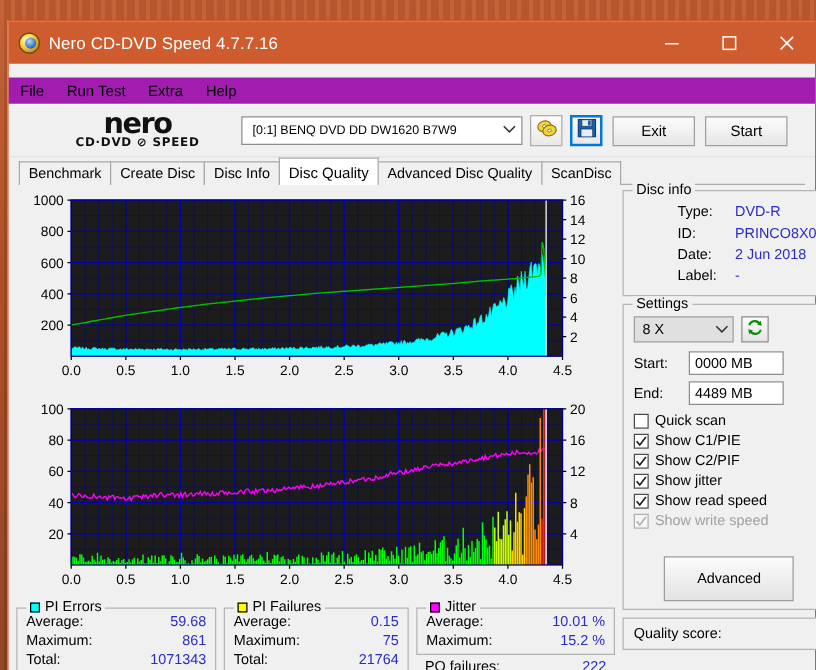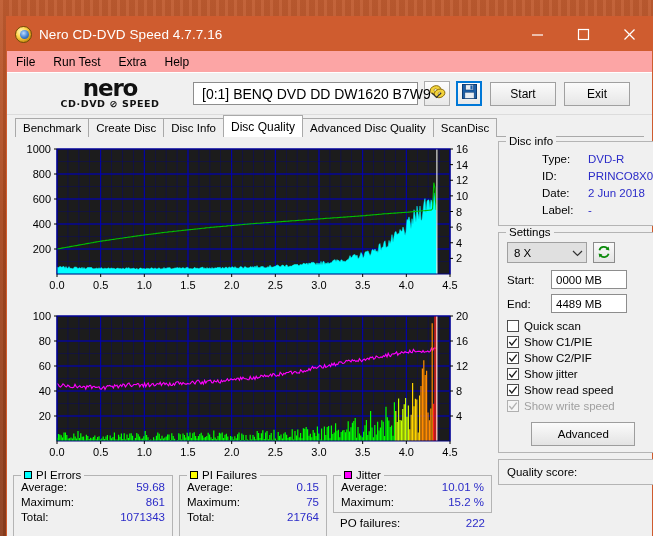--- a/index.html
+++ b/index.html
@@ -62,25 +62,26 @@
   .title-spacer { flex: 1 1 auto; }
   .win-btn {
     width: 46px; height: 34px;
     display: flex; align-items: center; justify-content: center;
     color: #ffffff;
   }
   .win-btn svg { display: block; }
   
   .menubar {
     height: 22px;
-    background: #fca5a5;
+    background: #a21caf;
     display: flex; align-items: center;
     padding-left: 9px;
     flex: 0 0 auto;
     border-bottom: 1px solid #ffffff;
+    margin-top: 11px;
   }
   .menu-item {
     font-size: 12px; color: #000;
     padding: 2px 9px 2px 0px;
     margin-right: 9px;
     white-space: nowrap;
   }
   
   .toolbar {
     height: 42px;
@@ -113,21 +114,21 @@
     letter-spacing: 0.6px;
     color: #111;
     text-align: center;
     line-height: 11px;
   }
   .drive-select {
     width: 225px; height: 23px;
     background: #ffffff;
     border: 1px solid #8d8d8d;
     display: flex; align-items: center;
-    font-size: 14px; color: #000;
+    font-size: 10px; color: #000;
     padding: 0 4px 0 8px;
     position: relative;
   }
   .drive-select .dv { white-space: nowrap; }
   .drive-select .chev { margin-left: auto; color: #2a2a2a; }
   .tb-icon-btn {
     width: 26px; height: 25px;
     background: linear-gradient(180deg,#fdfdfd,#e8e8e8);
     border: 1px solid #adadad;
     margin-left: 6px;
@@ -258,22 +259,22 @@
     border: 1px solid #4c4c4c;
     background: #ffffff;
     display: flex; align-items: center; justify-content: center;
     flex: 0 0 auto;
   }
   .cb.disabled { border-color: #b0b0b0; background: #f5f5f5; }
   .cb svg { display: block; }
   .cb-lbl { font-size: 11.5px; color: #000; }
   .cb-lbl.disabled { color: #a0a0a0; }
   .adv-btn {
-    width: 104px; height: 24px;
-    margin: 8px auto 0 auto;
+    width: 104px; height: 36px;
+    margin: 20px auto 0 auto;
     background: linear-gradient(180deg,#fbfbfb,#e3e3e3);
     border: 1px solid #9d9d9d;
     font-size: 11.5px; color: #000;
     display: flex; align-items: center; justify-content: center;
   }
   .qbox { display: flex; justify-content: space-between; }
   .prow { display: flex; justify-content: space-between; line-height: 16px; font-size: 11.5px; }
   .prow .k { color: #000; }
   .prow .v { color: #2b2bc8; }
 </style>
@@ -339,22 +340,22 @@
     <div class="tb-icon-btn focus">
       <span>
         <svg width="15" height="15" viewBox="0 0 15 15">
           <rect x="0.5" y="0.5" width="14" height="14" fill="#1d5fa8" stroke="#0c3c74"></rect>
           <rect x="3.5" y="0.8" width="8" height="5.2" fill="#e9edf2" stroke="#0c3c74" stroke-width="0.6"></rect>
           <rect x="8.4" y="1.4" width="2.2" height="4" fill="#1d5fa8"></rect>
           <rect x="2.8" y="8.2" width="9.4" height="6.3" fill="#e9edf2" stroke="#0c3c74" stroke-width="0.6"></rect>
         </svg>
       </span>
     </div>
+    <div class="tb-btn">Exit</div>
     <div class="tb-btn">Start</div>
-    <div class="tb-btn">Exit</div>
   </div>
 
   <div class="tabstrip">
     <div class="tab">Benchmark</div>
     <div class="tab">Create Disc</div>
     <div class="tab">Disc Info</div>
     <div class="tab active">Disc Quality</div>
     <div class="tab">Advanced Disc Quality</div>
     <div class="tab">ScanDisc</div>
   </div>

